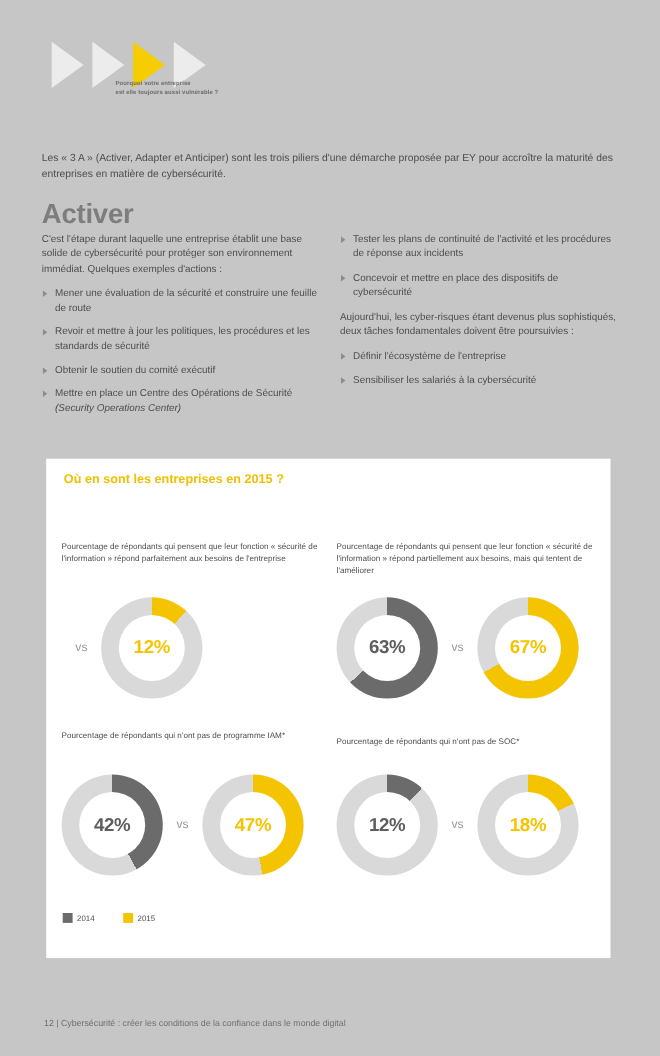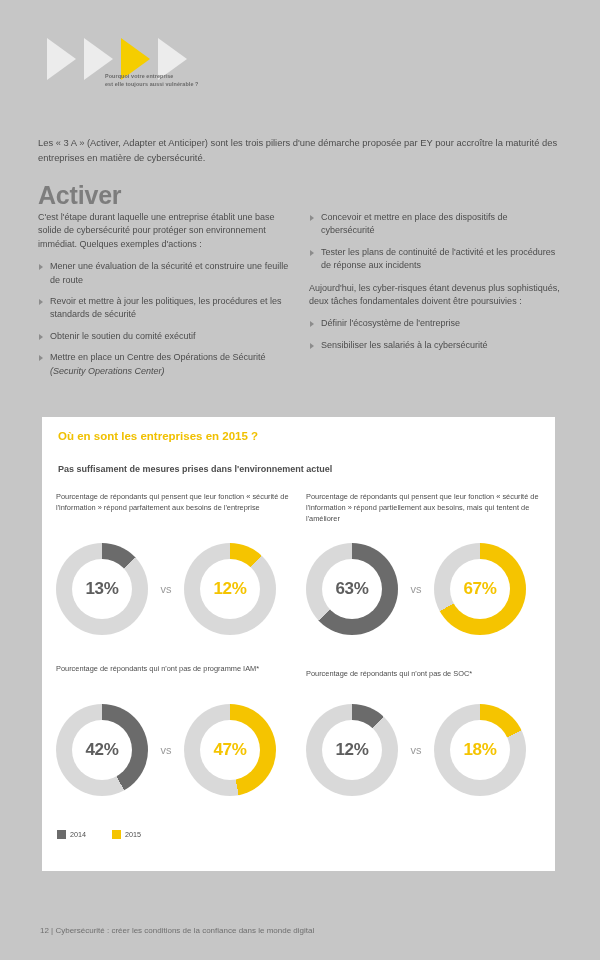--- a/index.html
+++ b/index.html
@@ -271,46 +271,40 @@
     <ul class="bullets">
       <li><span>Mener une évaluation de la sécurité et construire une feuille de route</span></li>
       <li><span>Revoir et mettre à jour les politiques, les procédures et les standards de sécurité</span></li>
       <li><span>Obtenir le soutien du comité exécutif</span></li>
       <li><span>Mettre en place un Centre des Opérations de Sécurité </span><span class="ital">(Security Operations Center)</span></li>
     </ul>
   </div>
 
   <div class="col col-right">
     <ul class="bullets">
+      <li><span>Tester les plans de continuité de l'activité et les procédures de réponse aux incidents</span></li>
       <li><span>Concevoir et mettre en place des dispositifs de cybersécurité</span></li>
-      <li><span>Tester les plans de continuité de l'activité et les procédures de réponse aux incidents</span></li>
     </ul>
     <p class="para" style="margin-top:9px;">Aujourd'hui, les cyber-risques étant devenus plus sophistiqués, deux tâches fondamentales doivent être poursuivies :</p>
     <ul class="bullets">
       <li><span>Définir l'écosystème de l'entreprise</span></li>
       <li><span>Sensibiliser les salariés à la cybersécurité</span></li>
     </ul>
   </div>
 
   <div class="panel">
 
     <div class="panel-title">Où en sont les entreprises en 2015 ?</div>
-    <div class="panel-sub">Pas suffisament de mesures prises dans l'environnement actuel</div>
 
     <div class="caption cap-r1l">Pourcentage de répondants qui pensent que leur fonction « sécurité de l'information » répond parfaitement aux besoins de l'entreprise</div>
     <div class="caption cap-r1r">Pourcentage de répondants qui pensent que leur fonction « sécurité de l'information » répond partiellement aux besoins, mais qui tentent de l'améliorer</div>
     <div class="caption cap-r2l">Pourcentage de répondants qui n'ont pas de programme IAM*</div>
     <div class="caption cap-r2r">Pourcentage de répondants qui n'ont pas de SOC*</div>
 
     <div class="donut-group dg-r1l">
-      <div class="donut" style="background: conic-gradient(rgb(107, 107, 107) 0deg, rgb(107, 107, 107) 46.8deg, rgb(217, 217, 217) 46.8deg, rgb(217, 217, 217) 360deg);">
-        <div class="hole">
-          <span class="val gray">13%</span>
-        </div>
-      </div>
       <div class="vs">vs</div>
       <div class="donut" style="background: conic-gradient(rgb(245, 196, 0) 0deg, rgb(245, 196, 0) 43.2deg, rgb(217, 217, 217) 43.2deg, rgb(217, 217, 217) 360deg);">
         <div class="hole">
           <span class="val yellow">12%</span>
         </div>
       </div>
     </div>
 
     <div class="donut-group dg-r1r">
       <div class="donut" style="background: conic-gradient(rgb(107, 107, 107) 0deg, rgb(107, 107, 107) 226.8deg, rgb(217, 217, 217) 226.8deg, rgb(217, 217, 217) 360deg);">

